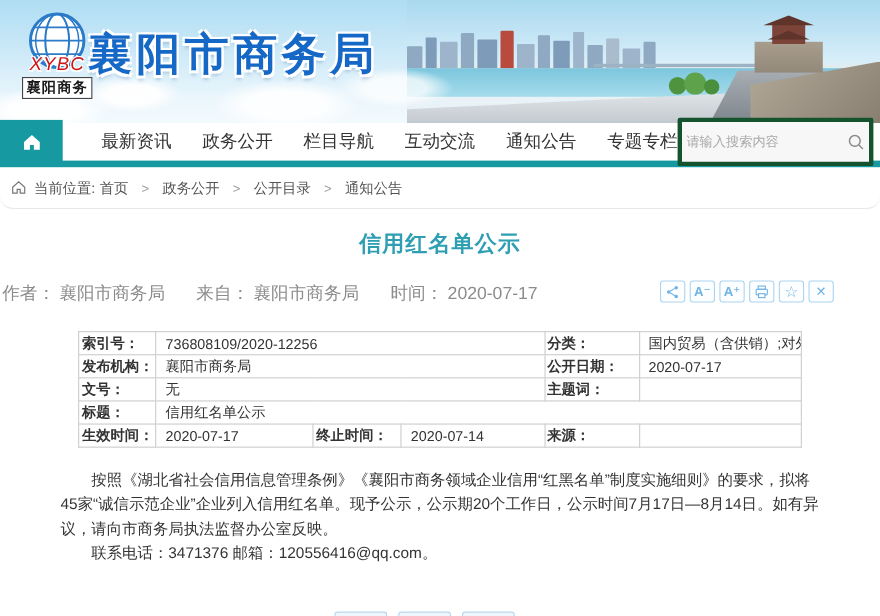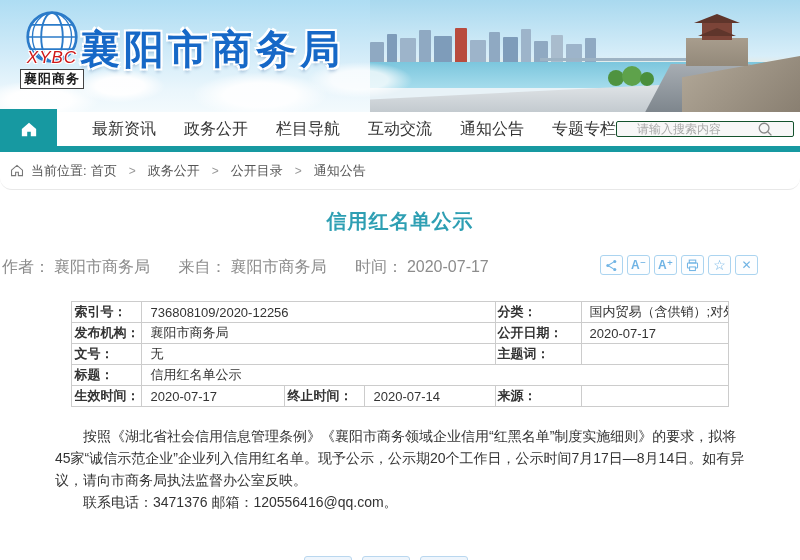--- a/index.html
+++ b/index.html
@@ -54,23 +54,23 @@
     font-size:40px; font-weight:bold; color:#1668c7; letter-spacing:4px;
     text-shadow:-2px -2px 0 #fff,2px -2px 0 #fff,-2px 2px 0 #fff,2px 2px 0 #fff,0 4px 3px rgba(30,80,140,.25); }
 
   
   .nav { position:relative; width:800px; height:40px; background:#fff;
     border-bottom:6px solid #1799a1; display:flex; align-items:center; }
   .home-btn { width:57px; height:40px; background:#1799a1; display:flex;
     align-items:center; justify-content:center; flex:0 0 auto; cursor:pointer; }
   .nav-items { display:flex; gap:28px; margin-left:35px; }
   .nav-item { font-size:16px; color:#333; cursor:pointer; white-space:nowrap; }
-  .search-box { margin-left:auto; margin-right:25px; width:178px; height:16px;
-    background:#f7f7f7; border:1px solid #14532d; border-radius:2px;
-    display:flex; align-items:center; padding:0 20px; }
+  .search-box { margin-left:auto; margin-right:25px; width:178px; height:44px;
+    background:#f7f7f7; border:4px solid #14532d; border-radius:2px;
+    display:flex; align-items:center; padding:0 4px; }
   .search-box input { flex:1; border:none; outline:none; background:transparent;
     font-size:12px; color:#555; font-family:inherit; min-width:0; }
   .search-box input::placeholder { color:#a9a9a9; }
 
   
   .breadcrumb { width:800px; height:38px; display:flex; align-items:center;
     padding:0 10px; border-bottom:1px solid #e8e8e8; font-size:13px; color:#555;border-radius:12px; }
   .breadcrumb .sep { margin:0 12px; color:#999; font-size:12px; }
   .crumb { color:#555; cursor:pointer; }
   .bc-prefix { margin-left:7px; }

